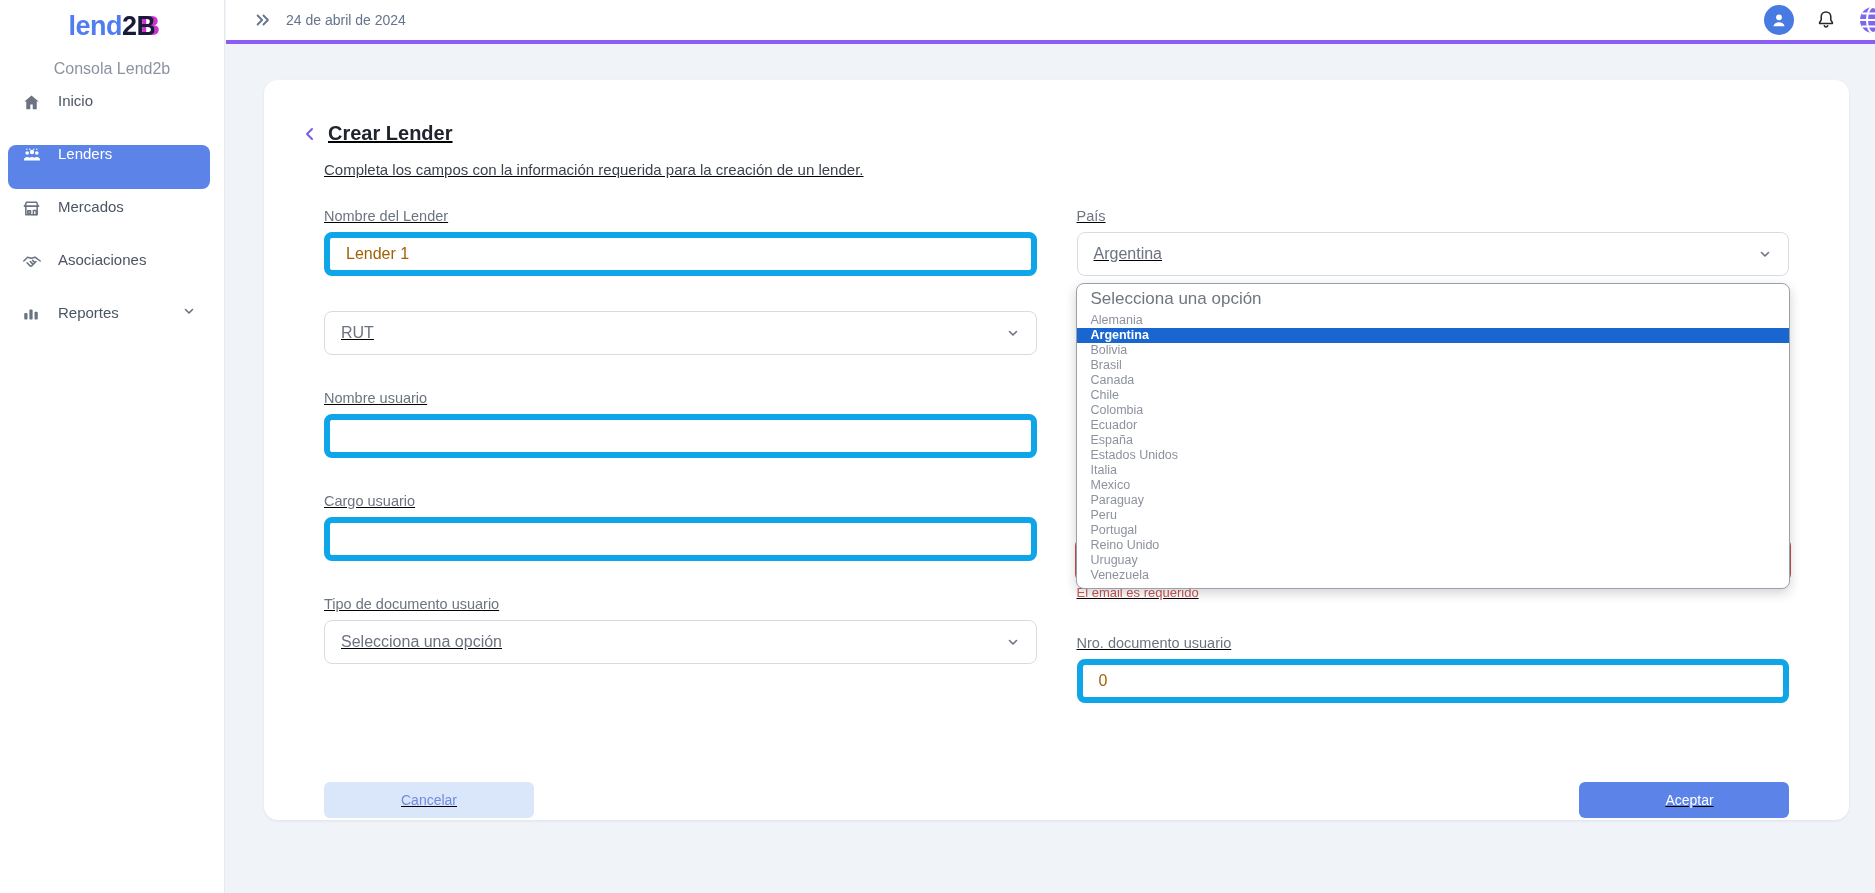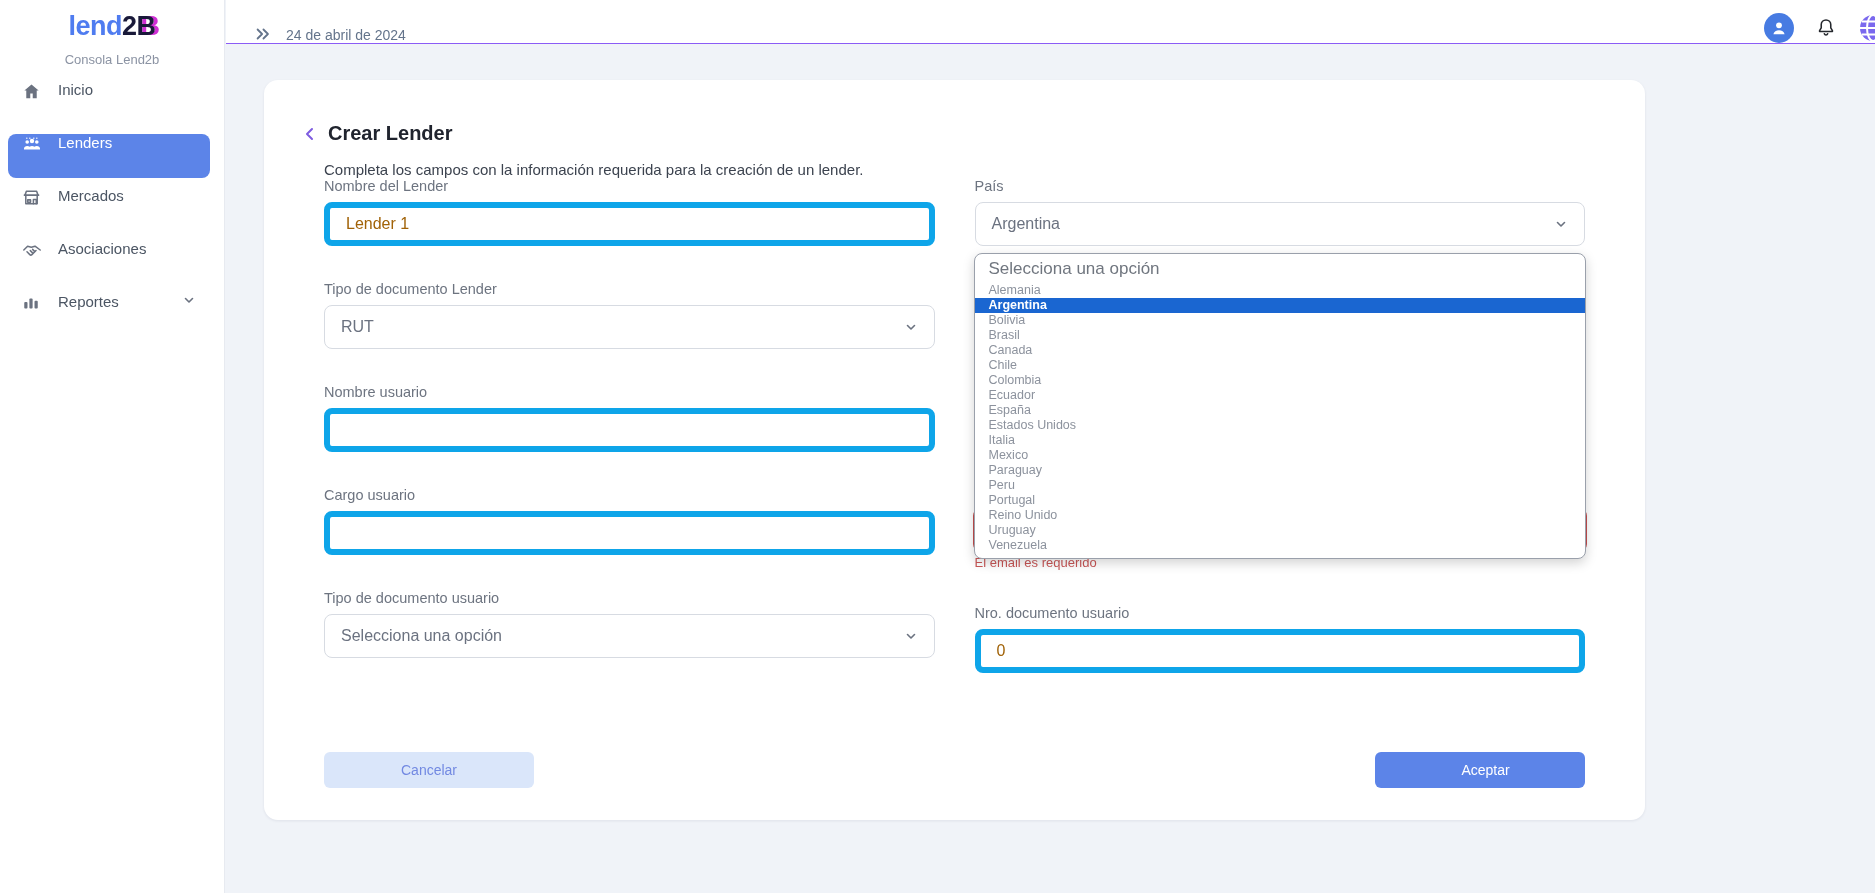--- a/index.html
+++ b/index.html
@@ -6,53 +6,53 @@
     font-family:"Liberation Sans",sans-serif;background:#f0f3f8;}
 
   
   .sidebar{position:absolute;left:0;top:0;width:225px;height:893px;background:#fff;
     border-right:1px solid #e7eaf0;box-sizing:border-box;z-index:10;}
   .logo-wrap{padding-top:10px;text-align:center;}
   .logo{font-size:27px;font-weight:700;letter-spacing:-0.5px;line-height:32px;}
   .logo .l-blue{color:#4f7cf0;}
   .logo .l-navy{color:#191939;}
   .logo .l-b{color:#191939;text-shadow:4px 0 0 #cf2fd4;}
-  .logo-sub{font-size:13px;color:#8b93a3;margin-top:10px;}
+  .logo-sub{font-size:16px;color:#8b93a3;margin-top:18px;}
   .nav{margin-top:14px;}
   .nav-item{display:flex;height:44px;margin:0 14px 9px 8px;
     padding-left:14px;border-radius:8px;color:#4b5563;font-size:15px;cursor:pointer;}
   .nav-item .nic{width:20px;height:20px;margin-right:16px;color:#6b7280;flex:none;display:flex;align-items:center;}
   .nav-item.active{background:#5c84e8;color:#fff;}
   .nav-item.active .nic{color:#fff;}
   .nav-chev{margin-left:auto;margin-right:14px;color:#6b7280;display:flex;}
 
   
   .topbar{position:absolute;left:226px;top:0;width:1649px;height:44px;background:#fff;
-    border-bottom:1px solid #8b5cf6;box-sizing:border-box;display:flex;align-items:flex-end;
+    border-bottom:4px solid #8b5cf6;box-sizing:border-box;display:flex;align-items:center;
     padding-left:28px;overflow:hidden;z-index:9;}
   .collapse-btn{display:flex;align-items:center;color:#64748b;cursor:pointer;}
   .topbar-date{margin-left:14px;font-size:14px;color:#64748b;}
   .topbar-right{margin-left:auto;display:flex;align-items:center;gap:21px;}
   .avatar{width:30px;height:30px;border-radius:50%;background:#477be2;display:flex;
     align-items:center;justify-content:center;cursor:pointer;flex:none;}
   .bell{display:flex;color:#26292e;cursor:pointer;}
   .globe{margin-right:-13px;display:flex;cursor:pointer;flex:none;}
 
   
   .main{position:absolute;left:226px;top:44px;width:1649px;height:849px;}
-  .card{position:absolute;left:38px;top:36px;width:1381px;height:740px;background:#fff;
+  .card{position:absolute;left:38px;top:36px;width:1585px;height:740px;background:#fff;
     border-radius:14px;box-shadow:0 1px 3px rgba(20,30,60,.08);box-sizing:border-box;
-    padding:38px 60px;}
+    padding:38px 60px;text-decoration:underline;}
   .page-header{display:flex;align-items:center;gap:10px;margin-left:-22px;margin-top:4px;}
   .back-chev{display:flex;color:#7e5ce0;cursor:pointer;}
   .page-title{font-size:20px;font-weight:600;color:#20242e;}
   .page-subtitle{font-size:15px;color:#3c434f;margin-top:16px;}
 
   
-  .form-grid{display:grid;grid-template-columns:1fr 1fr;column-gap:40px;}
+  .form-grid{display:grid;grid-template-columns:1fr 1fr;column-gap:40px;margin-top:30px;}
   .fg{margin-bottom:35px;}
   .fg-last{margin-top:8px;margin-bottom:0;}
   .f-label{font-size:14.5px;color:#6d7480;margin-bottom:7px;line-height:17px;}
   .f-input{width:100%;height:44px;box-sizing:border-box;border:6px solid #0ea5e9;border-radius:8px;
     background:#fff;padding:0 16px;font-size:16px;color:#a16207;font-family:"Liberation Sans",sans-serif;outline:none;}
   .f-select{display:flex;align-items:center;justify-content:space-between;height:44px;
     box-sizing:border-box;border:1px solid #d7dbe2;border-radius:8px;background:#fff;
     padding:0 16px;font-size:16px;color:#6b7280;cursor:pointer;}
   .sel-chev{color:#6b7280;display:flex;}
   .right-col{position:relative;}
@@ -196,21 +196,20 @@
     <div class="page-subtitle">Completa los campos con la información requerida para la creación de un lender.</div>
 
     <div class="form-grid">
 
       <div class="left-col">
         <div class="fg">
           <div class="f-label">Nombre del Lender</div>
           <input class="f-input" type="text" value="Lender 1" style="">
         </div>
         <div class="fg">
-          <div class="f-label">Tipo de documento Lender</div>
           <div class="f-select">
             <span>RUT</span>
             <span class="sel-chev">
               <svg width="14" height="14" viewBox="0 0 14 14" fill="none" stroke="currentColor" stroke-width="1.6" stroke-linecap="round" stroke-linejoin="round">
                   <path d="M3.5 5.5 7 9 10.5 5.5"></path>
                 </svg>
             </span>
           </div>
         </div>
         <div class="fg">

